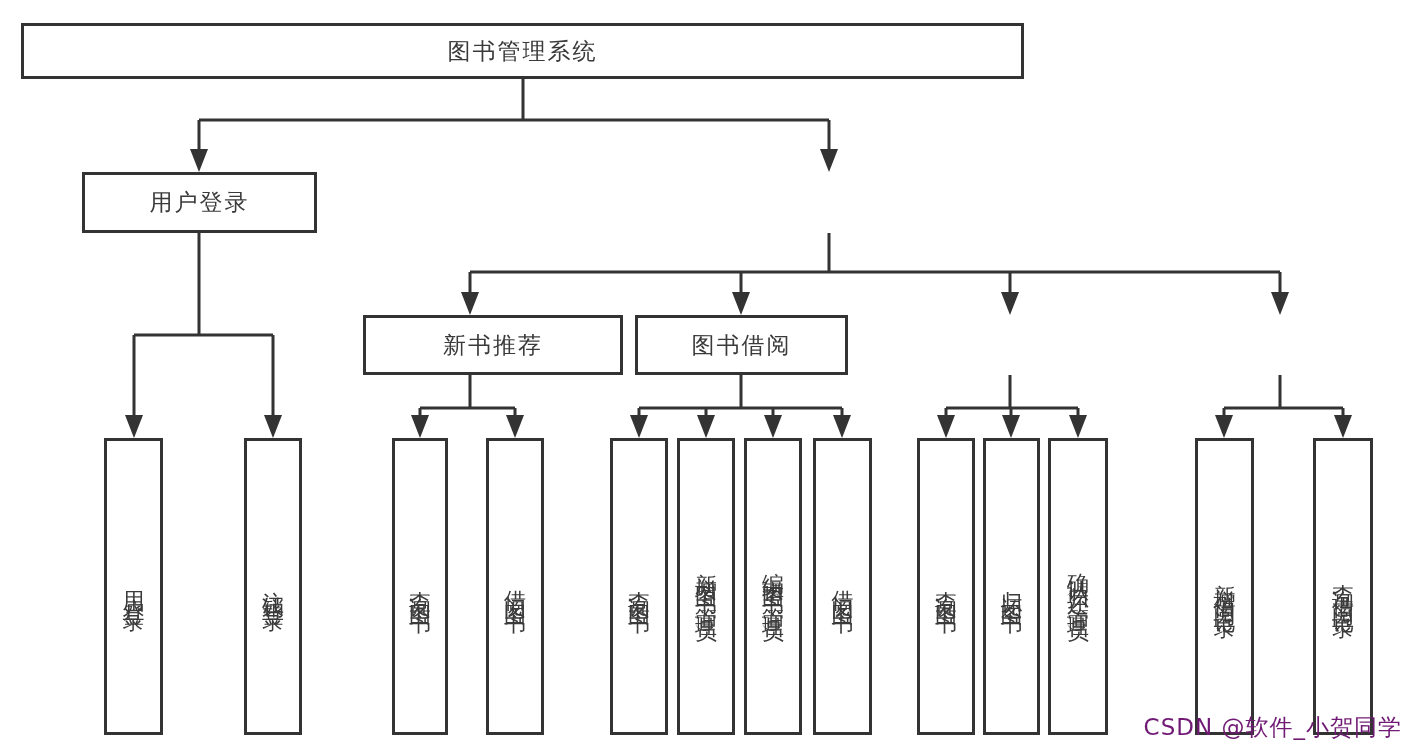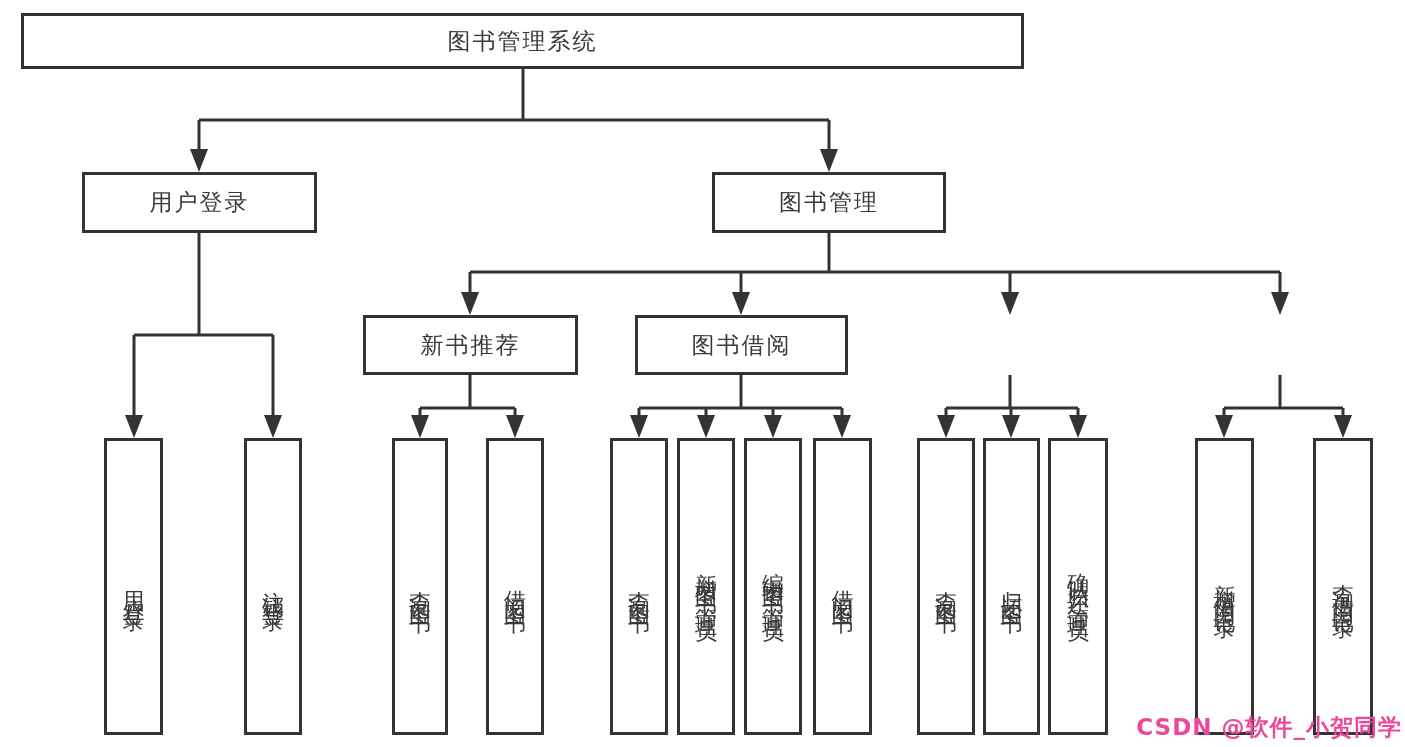--- a/index.html
+++ b/index.html
@@ -39,24 +39,23 @@
     font-size: 22px;
     letter-spacing: 7px;
     text-align: center;
   }
   .watermark {
     position: absolute;
     right: 3px;
     bottom: 4px;
     font-size: 23px;
     letter-spacing: 1px;
-    color: #ec4899;
+    color: #701a75;
     z-index: 10;
     white-space: nowrap;
-    font-weight: bold;
   }
   path.cline {
     stroke: #333333;
     stroke-width: 3;
     fill: none;
   }
   polygon.ahead {
     fill: #333333;
     stroke: none;
   }
@@ -95,26 +94,25 @@
     <path class="cline" d="M1010 375 V408 M946 408 H1078 M946 408 V418 M1011 408 V418 M1078 408 V418"></path>
     <polygon class="ahead" points="937,415 955,415 946,438"></polygon>
     <polygon class="ahead" points="1002,415 1020,415 1011,438"></polygon>
     <polygon class="ahead" points="1069,415 1087,415 1078,438"></polygon>
 
     <path class="cline" d="M1280 375 V408 M1224 408 H1343 M1224 408 V418 M1343 408 V418"></path>
     <polygon class="ahead" points="1215,415 1233,415 1224,438"></polygon>
     <polygon class="ahead" points="1334,415 1352,415 1343,438"></polygon>
   </svg>
 
-  <div class="box h" style="left:21px; top:13px; width:1003px; height:56px">图书管理系统</div>
+  <div class="box h" style="left:21px; top:23px; width:1003px; height:56px">图书管理系统</div>
 
   <div class="box h" style="left:82px; top:172px; width:235px; height:61px">用户登录</div>
-  <div class="box h" style="left:712px; top:172px; width:234px; height:61px">图书管理</div>
 
-  <div class="box h" style="left:363px; top:315px; width:215px; height:60px">新书推荐</div>
+  <div class="box h" style="left:363px; top:315px; width:260px; height:60px">新书推荐</div>
   <div class="box h" style="left:635px; top:315px; width:213px; height:60px">图书借阅</div>
 
   <div class="box v" style="left:104px; top:438px; width:59px; height:297px">用户登录</div>
   <div class="box v" style="left:244px; top:438px; width:58px; height:297px">注销登录</div>
 
   <div class="box v" style="left:392px; top:438px; width:56px; height:297px">查询图书</div>
   <div class="box v" style="left:486px; top:438px; width:58px; height:297px">借阅图书</div>
 
   <div class="box v" style="left:610px; top:438px; width:58px; height:297px">查询图书</div>
   <div class="box v" style="left:677px; top:438px; width:58px; height:297px">新增图书（管理员）</div>

